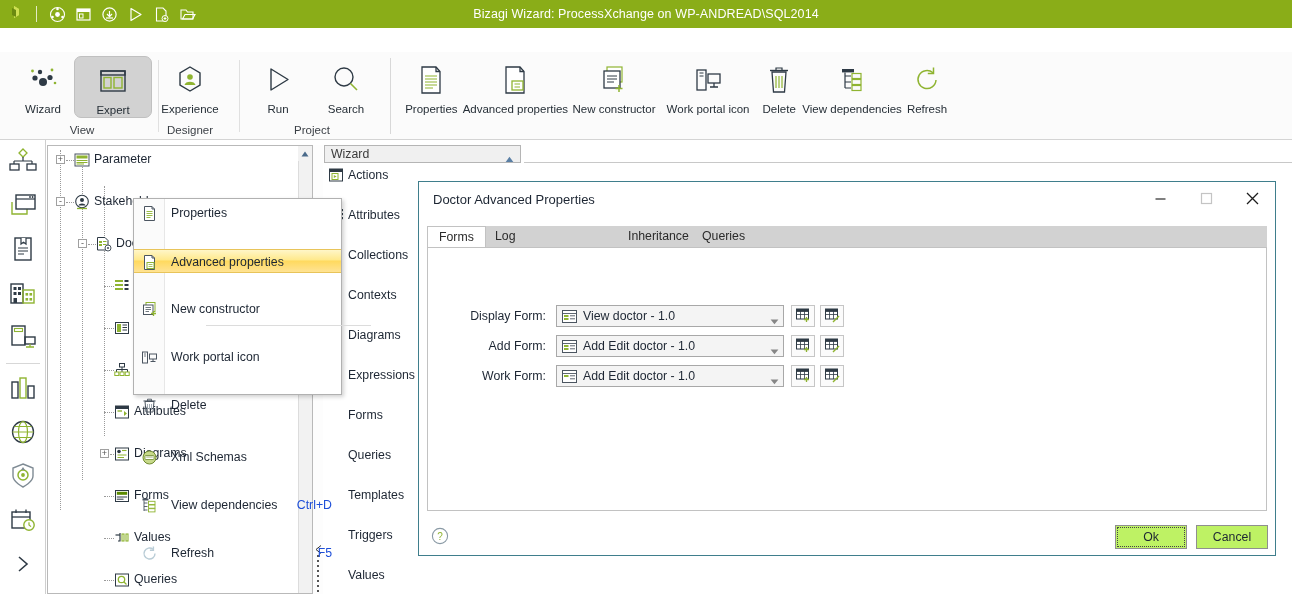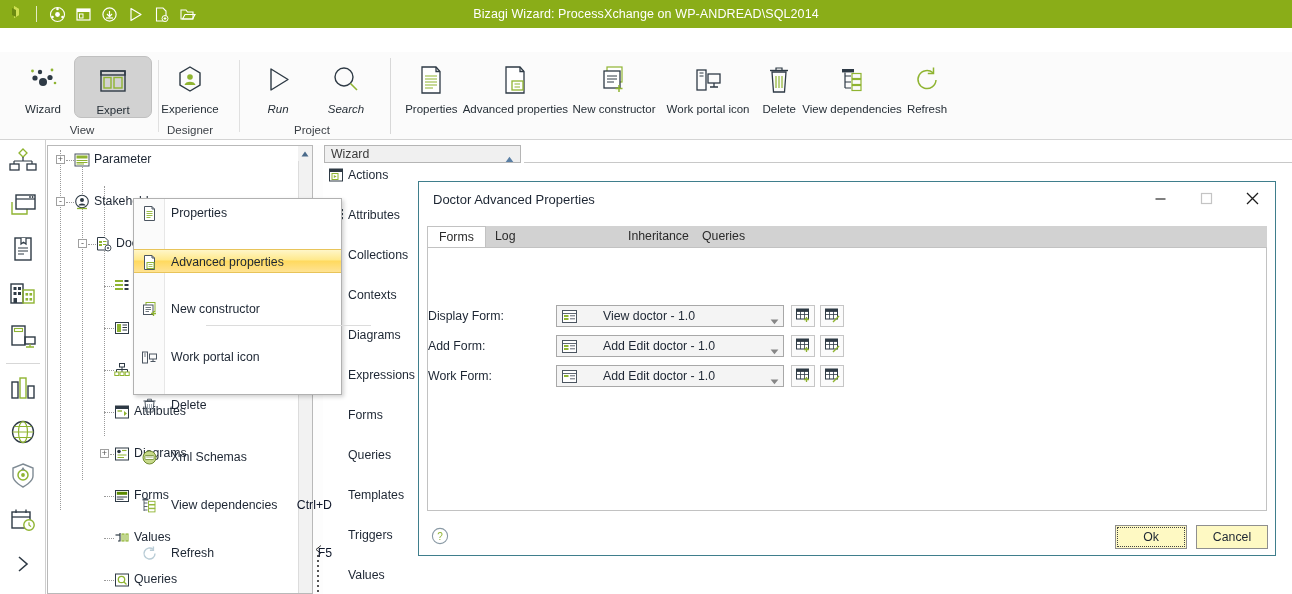--- a/index.html
+++ b/index.html
@@ -121,21 +121,21 @@
   .ctxmenu {
     position:absolute; left:133px; top:198px; width:209px; height:197px;
     background:#ffffff; border:1px solid #b1b1b1;
     box-shadow:2px 2px 4px rgba(0,0,0,.18);
     z-index:50;
   }
   .ctxmenu .gutter { position:absolute; left:0; top:0; width:31px; height:195px; background:#fbfbfb; border-right:1px solid #e7e7e7; }
   .cmi { position:relative; height:24px; line-height:24px; font-size:12.3px; cursor:default; z-index:2; }
   .cmi .cic { position:absolute; left:7px; top:4px; width:17px; height:17px; }
   .cmi .clb { position:absolute; left:37px; top:0; }
-  .cmi .cky { position:absolute; right:9px; top:0; color:#0f172a; }
+  .cmi .cky { position:absolute; right:9px; top:0; color:#1d4ed8; }
   .cmi.hi {
     background:linear-gradient(to bottom,#fff6c8 0%,#ffe98c 45%,#ffd95e 50%,#ffe394 100%);
     border-top:1px solid #e8c45a; border-bottom:1px solid #e8c45a;
   }
   .cmsep { position:relative; height:1px; margin:3px 6px 3px 36px; background:#dcdcdc; z-index:2; }
 
   
   .dialog {
     position:absolute; left:418px; top:181px; width:858px; height:375px;
     background:#ffffff; border:1px solid #3f7e8c;
@@ -155,39 +155,39 @@
     color:#2b2b2b; cursor:default;
   }
   .tab.active { background:#ffffff; border:1px solid #c2c2c2; border-bottom-color:#ffffff; top:0; height:23px; }
   .tab.hover { background:linear-gradient(to bottom,#ffe9b0,#f6d083); border:1px solid #e3b35c; }
 
   .tabcontent {
     position:absolute; left:8px; top:29px; width:840px; height:264px;
     background:#ffffff; border:1px solid #c2c2c2;
   }
   .formrow { position:absolute; left:0; width:400px; height:22px; }
-  .formrow .lbl { position:absolute; left:0; top:0; width:118px; text-align:left; line-height:22px; font-size:12.3px; }
+  .formrow .lbl { position:absolute; left:0; top:0; width:118px; text-align:right; line-height:22px; font-size:12.3px; }
   .cbx {
     position:absolute; left:128px; top:0; width:228px; height:22px;
     background:#f4f4f4; border:1px solid #a8a8a8;
   }
   .cbx .cbic { position:absolute; left:4px; top:2px; width:17px; height:17px; }
-  .cbx .cbtx { position:absolute; left:26px; top:0; line-height:21px; font-size:12.3px;margin-left:20px; }
+  .cbx .cbtx { position:absolute; left:26px; top:0; line-height:21px; font-size:12.3px; }
   .cbx .cbar { position:absolute; right:4px; top:8px; }
   .sqbtn {
     position:absolute; top:0; width:24px; height:22px;
     background:#fbfbfb; border:1px solid #c6c6c6;
     display:flex; align-items:center; justify-content:center; cursor:default;
   }
 
   .dlg-footer { position:absolute; left:0; bottom:0; width:856px; height:36px; }
   .help-ic { position:absolute; left:12px; top:8px; width:18px; height:18px; }
   .dlgbtn {
     position:absolute; top:6px; width:72px; height:24px;
-    background:#fef9c3; border:1px solid #8f8f8f; font-size:12.3px;
+    background:#bef264; border:1px solid #8f8f8f; font-size:12.3px;
     display:flex; align-items:center; justify-content:center; cursor:default;
   }
   .dlgbtn.default { outline:1px dotted #444; outline-offset:-3px; }
 </style>
 </head>
 <body>
 
 <div id="app">
 
   <div class="titlebar">
@@ -292,21 +292,21 @@
               </svg>
             </span>
             <span class="lb">Experience</span>
           </div>
         </div>
         <div class="gname">Designer</div>
       </div>
       <div class="rb-div" style="left:239px;"></div>
 
       <div class="rb-group" style="left:241px;width:142px;">
-        <div class="items" style="justify-content:center;font-style:italic;">
+        <div class="items" style="justify-content:center;">
           <div class="rb-item" style="width:68px;">
             <span class="ic">
               <svg width="34" height="34" viewBox="0 0 34 34">
                   <path d="M10 6 L27 16.5 L10 27 Z" fill="none" stroke="#2e3a45" stroke-width="1.4" stroke-linejoin="round"></path>
                 </svg>
             </span>
             <span class="lb">Run</span>
           </div>
           <div class="rb-item" style="width:68px;">
             <span class="ic">

